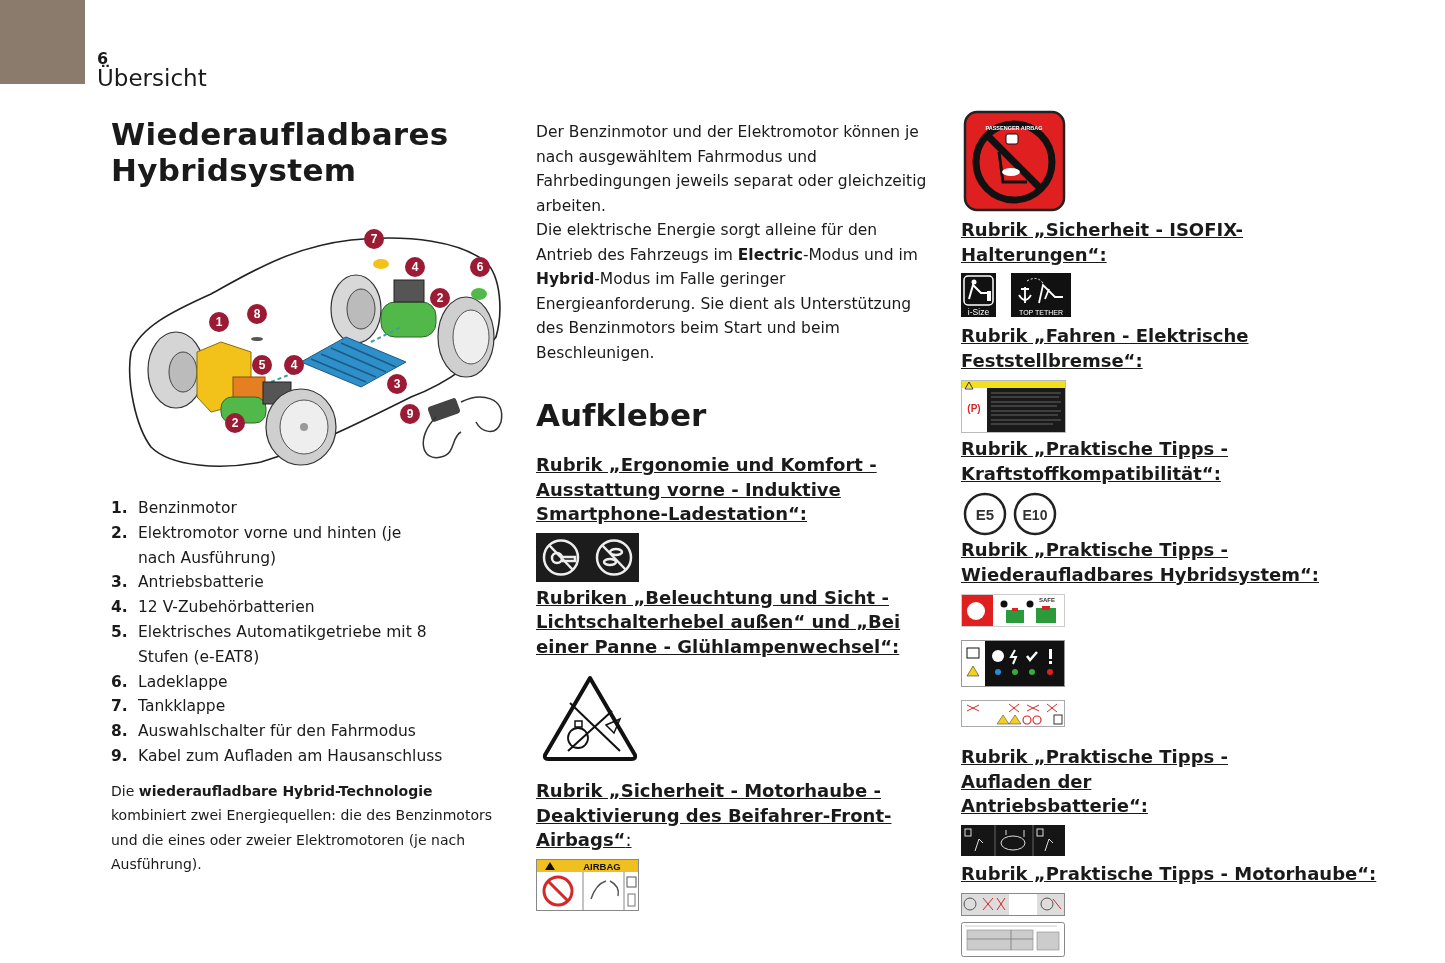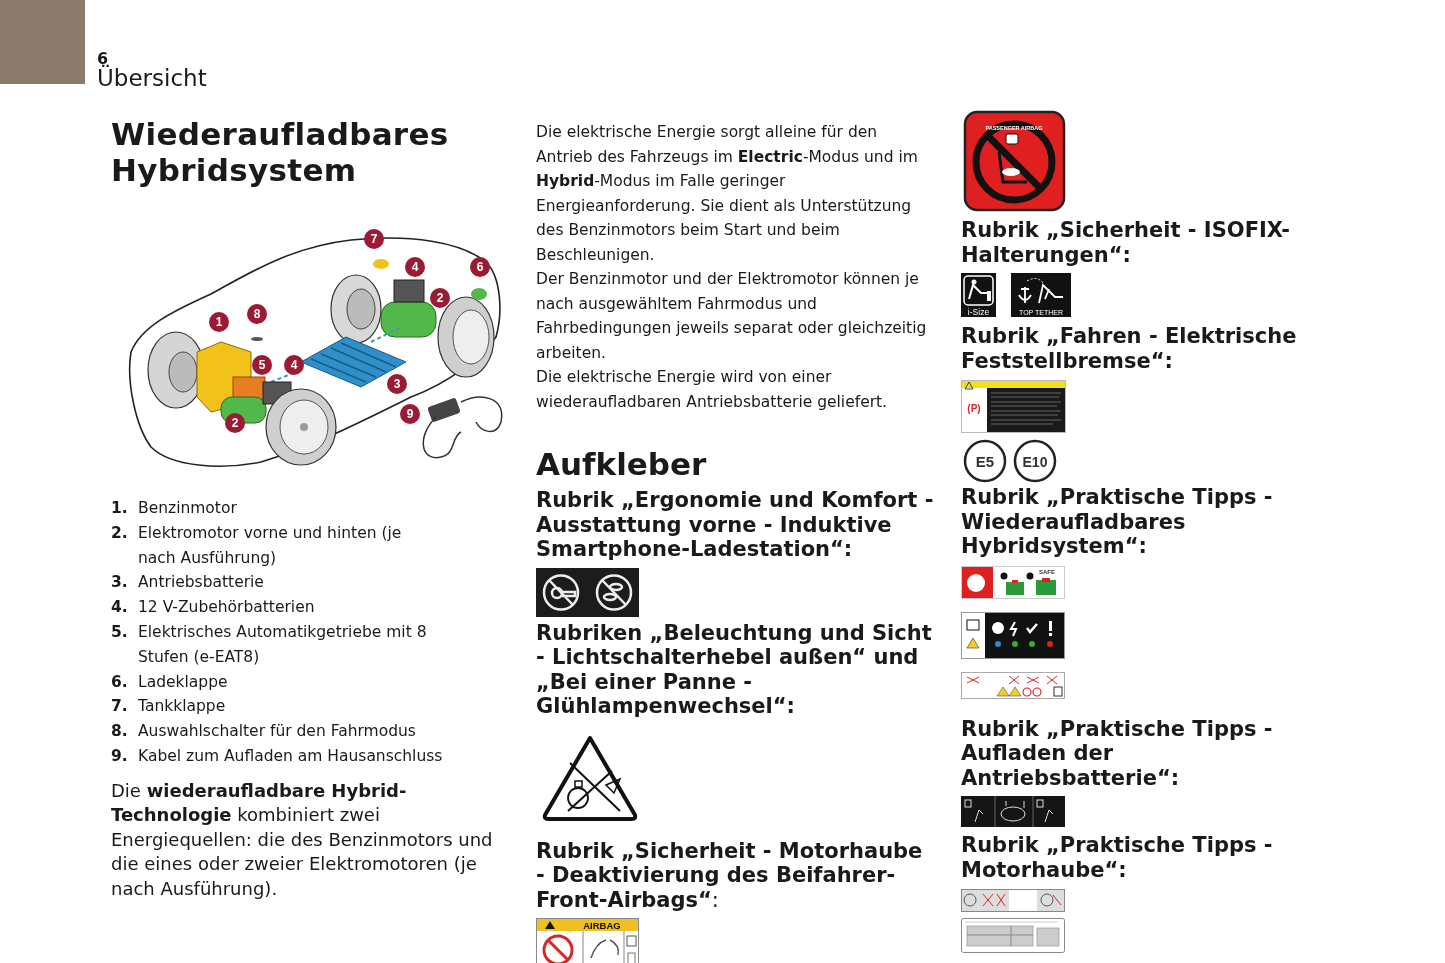--- a/index.html
+++ b/index.html
@@ -9,31 +9,31 @@
   .page-num { position: absolute; left: 97px; top: 50px; font-size: 16px; font-weight: bold; line-height: 18px; }
   .section-name { position: absolute; left: 97px; top: 68px; font-size: 23px; line-height: 20px; }
 
   .col { position: absolute; }
   .col1 { left: 111px; top: 116px; width: 400px; }
   .col2 { left: 536px; top: 120px; width: 400px; }
   .col3 { left: 961px; top: 110px; width: 420px; }
 
   .h1 { font-size: 31px; line-height: 36px; font-weight: bold; letter-spacing: 0.3px; }
   .body-text { font-size: 15.5px; line-height: 24.5px; }
-  .rubrik { font-size: 21px; line-height: 24.5px; font-weight: bold; }
+  .rubrik { font-size: 18px; line-height: 24.5px; font-weight: bold; text-decoration: underline; }
 
   .car-diagram { position: relative; width: 400px; height: 250px; margin-top: 100px; margin-left: 0; }
   .car-diagram svg { position: absolute; left: 0; top: 0; }
 
   ol.parts { list-style: none; margin-top: 24px; }
   ol.parts li { display: flex; font-size: 15.5px; line-height: 24.8px; }
   ol.parts li .num { width: 27px; font-weight: bold; flex-shrink: 0; }
-  .intro { margin-top: 10px; font-size: 18px; line-height: 24.5px; }
-
-  .aufkleber-title { font-size: 31px; line-height: 36px; margin-top: 32px; margin-bottom: 6px; }
+  .intro { margin-top: 10px; font-size: 14px; line-height: 24.5px; }
+
+  .aufkleber-title { font-size: 31px; line-height: 36px; margin-top: 32px; margin-bottom: 20px; }
   .sticker { display: block; }
   b { font-weight: bold; }
 </style>
 </head>
 <body>
 
 <div class="corner-tab"></div>
 <div class="page-num">6</div>
 <div class="section-name">Übersicht</div>
 
@@ -157,23 +157,22 @@
     <li>
         <span class="num">9.</span>
         <span>Kabel zum Aufladen am Hausanschluss</span>
       </li>
   </ol>
 
   <p class="intro" style="width:395px"><span>Die </span><b>wiederaufladbare Hybrid-Technologie</b><span> kombiniert zwei Energiequellen: die des Benzinmotors und die eines oder zweier Elektromotoren (je nach Ausführung).</span></p>
 </div>
 
 <div class="col col2">
+  <p class="body-text">Der Benzinmotor und der Elektromotor können je nach ausgewähltem Fahrmodus und Fahrbedingungen jeweils separat oder gleichzeitig arbeiten.</p>
   <p class="body-text"><span>Die elektrische Energie sorgt alleine für den Antrieb des Fahrzeugs im </span><b>Electric</b><span>-Modus und im </span><b>Hybrid</b><span>-Modus im Falle geringer Energieanforderung. Sie dient als Unterstützung des Benzinmotors beim Start und beim Beschleunigen.</span></p>
-  <p class="body-text">Der Benzinmotor und der Elektromotor können je nach ausgewähltem Fahrmodus und Fahrbedingungen jeweils separat oder gleichzeitig arbeiten.</p>
-  <p class="body-text">Die elektrische Energie wird von einer wiederaufladbaren Antriebsbatterie geliefert.</p>
 
   <h2 class="aufkleber-title">Aufkleber</h2>
 
   <p class="rubrik">Rubrik „Ergonomie und Komfort - Ausstattung vorne - Induktive Smartphone-Ladestation“:</p>
   <svg class="sticker" width="103" height="49" viewBox="0 0 103 49" style="margin-top:6px">
     <rect width="103" height="49" fill="#1c1c1c"></rect>
     <g fill="none" stroke="#eee" stroke-width="2.5">
       <circle cx="25" cy="24.5" r="17"></circle>
         <line x1="13" y1="12" x2="37" y2="37"></line>
       <circle cx="21" cy="25" r="5"></circle>
@@ -253,20 +252,21 @@
       <line x1="30" y1="22" x2="100" y2="22"></line>
         <line x1="30" y1="26" x2="96" y2="26"></line>
       <line x1="30" y1="31" x2="100" y2="31"></line>
         <line x1="30" y1="35" x2="97" y2="35"></line>
       <line x1="30" y1="40" x2="100" y2="40"></line>
         <line x1="30" y1="44" x2="92" y2="44"></line>
     </g>
     <text x="13" y="32" font-family="Liberation Sans, sans-serif" font-size="10" font-weight="bold" fill="#d62828" text-anchor="middle">(P)</text>
   </svg>
 
+  <p class="rubrik" style="margin-top:4px">Rubrik „Praktische Tipps - Kraftstoffkompatibilität“:</p>
   <div style="display:flex; gap:6px; margin-top:6px; margin-left:2px">
     <svg width="44" height="44" viewBox="0 0 44 44">
       <circle cx="22" cy="22" r="20" fill="#fff" stroke="#222" stroke-width="2.5"></circle>
       <text x="22" y="27.5" font-family="Liberation Sans, sans-serif" font-size="15" font-weight="bold" fill="#333" text-anchor="middle">E5</text>
     </svg>
     <svg width="44" height="44" viewBox="0 0 44 44">
       <circle cx="22" cy="22" r="20" fill="#fff" stroke="#222" stroke-width="2.5"></circle>
       <text x="22" y="27.5" font-family="Liberation Sans, sans-serif" font-size="14" font-weight="bold" fill="#333" text-anchor="middle">E10</text>
     </svg>
   </div>

